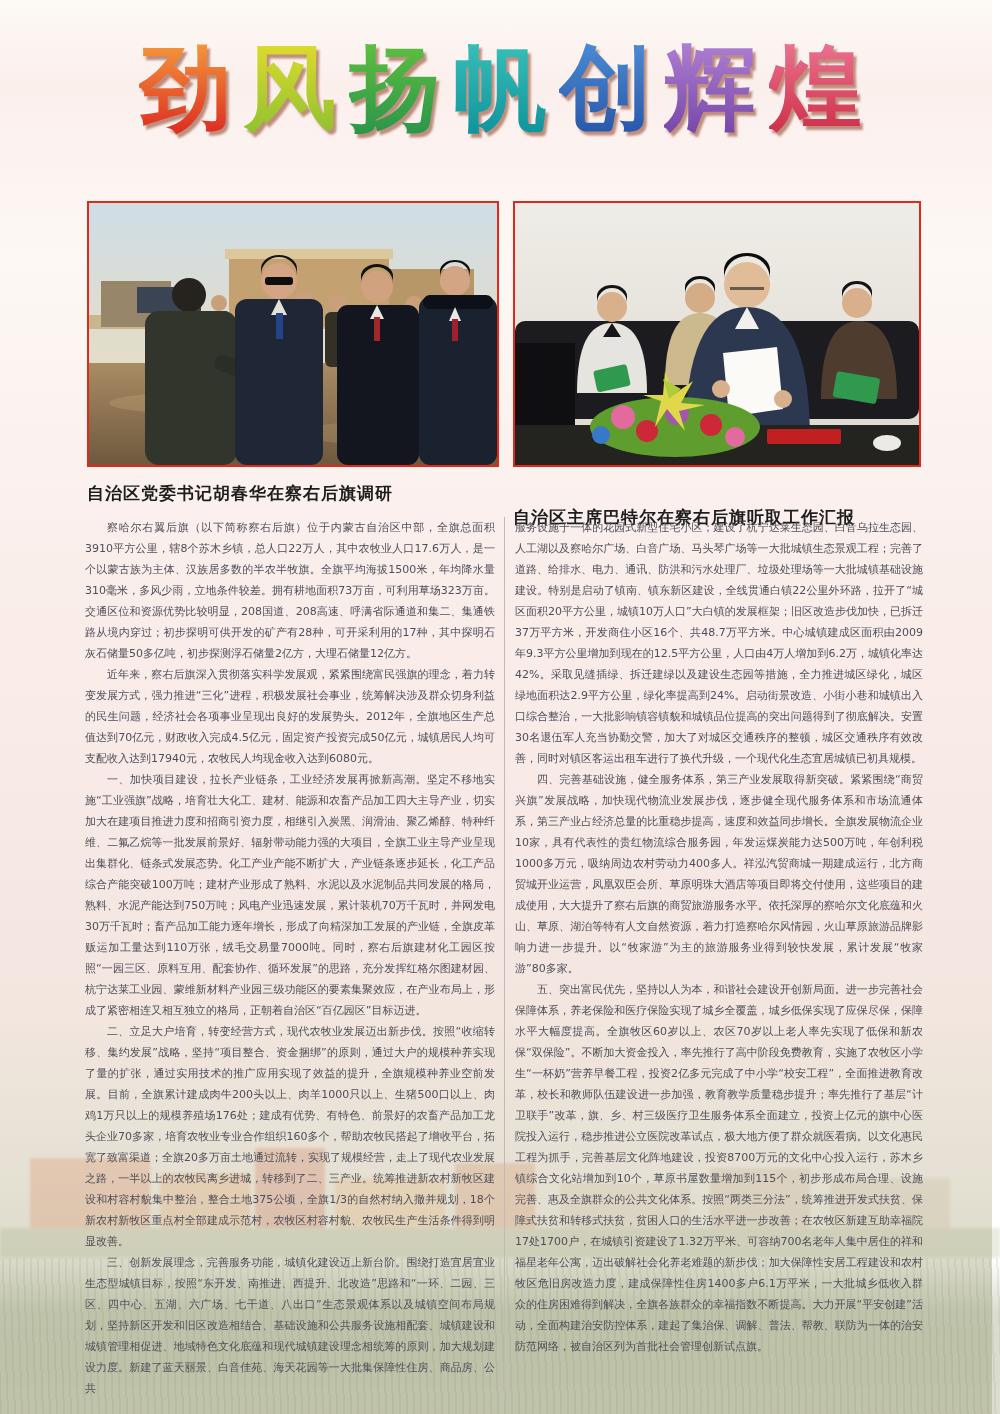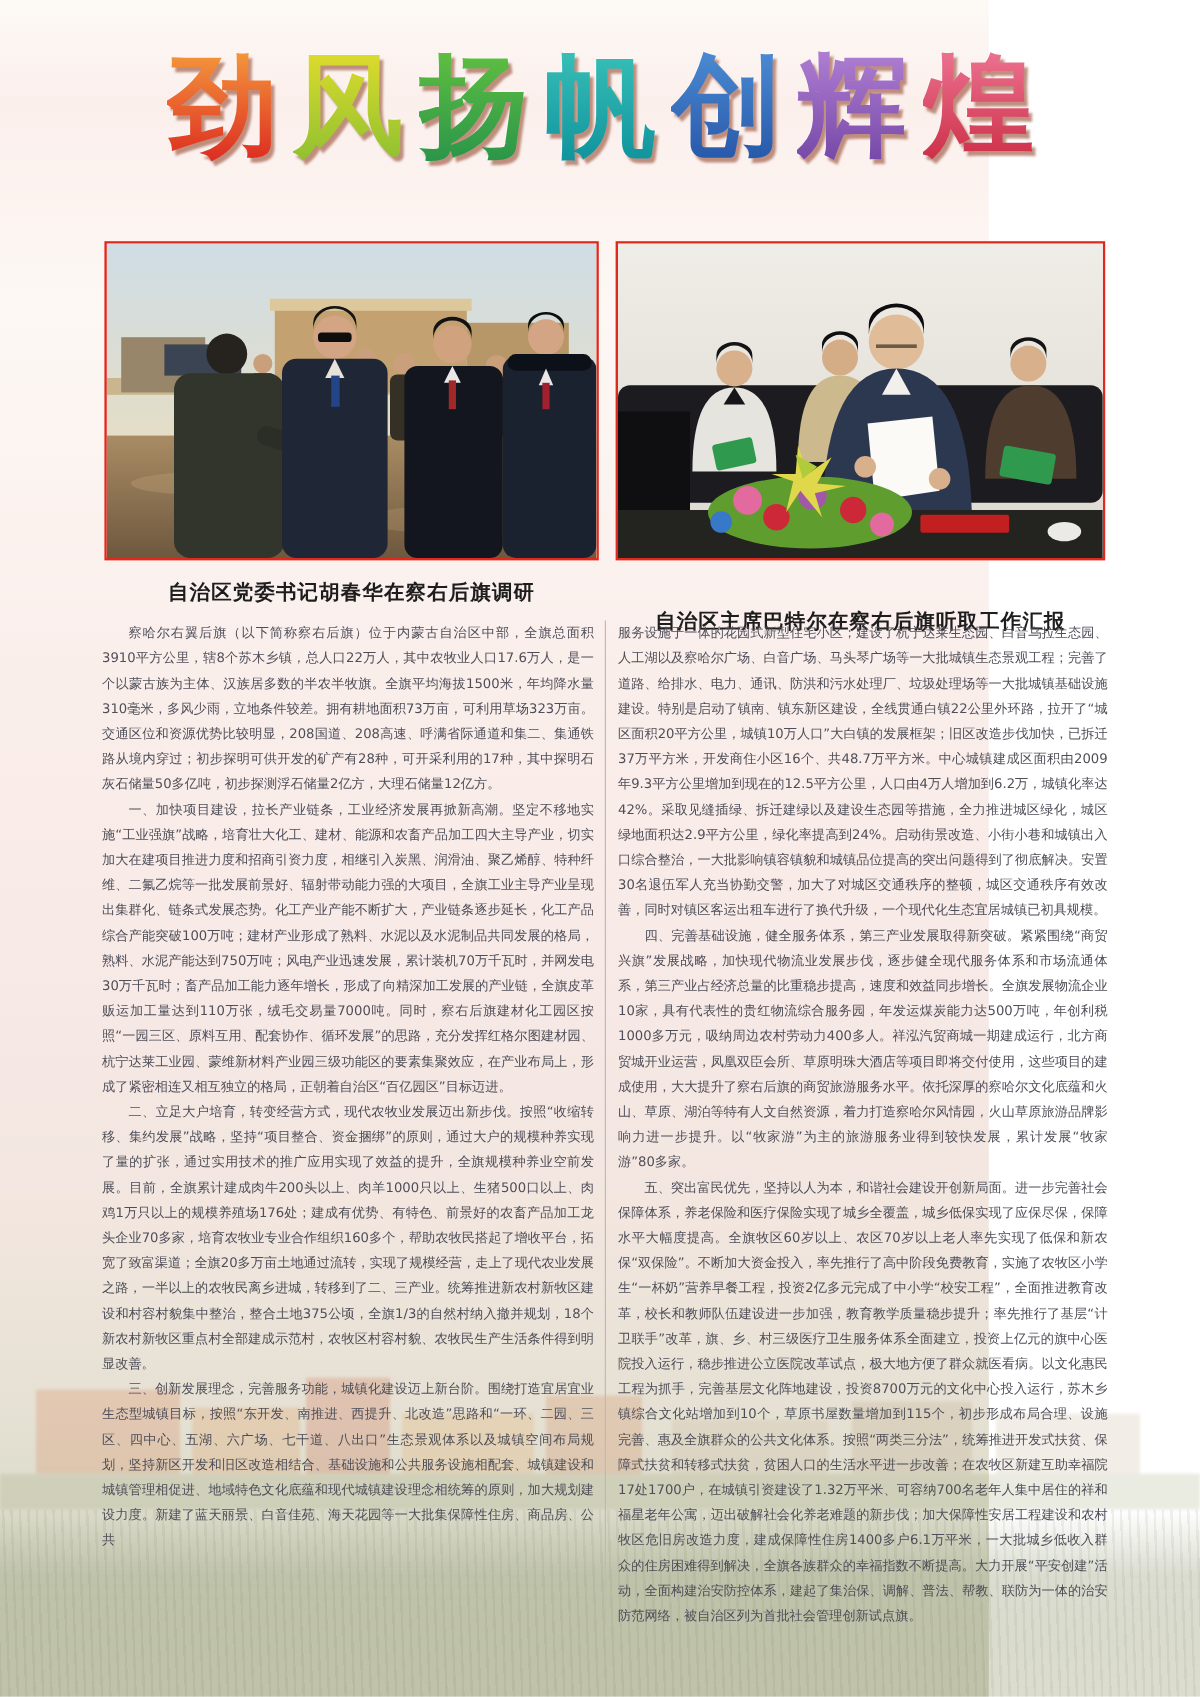--- a/index.html
+++ b/index.html
@@ -1,17 +1,17 @@
 <!DOCTYPE html>
 <html><head>
 <meta charset="utf-8">
 <style>
   html,body{margin:0;padding:0;}
   body{width:1000px;height:1414px;overflow:hidden;font-family:"DejaVu Sans","Liberation Sans",sans-serif;}
-  .page{position:relative;width:824px;height:1414px;
+  .page{position:relative;width:992px;height:1414px;
     background:linear-gradient(180deg,#fdfaf6 0%,#fbefec 6%,#fdf8f4 18%,#faeeeb 40%,#f7e9e6 58%,#f2e6df 72%,#e4e0d2 84%,#d6d8c6 93%,#cdd1bd 100%);text-decoration:underline;}
 
   
   .bg-town{position:absolute;top:1118px;left:0;width:1000px;height:175px;opacity:.20;filter:blur(1.5px);}
   .bg-town .blk{position:absolute;}
   .bg-grass{position:absolute;top:1258px;left:0;width:1000px;height:156px;opacity:.75;
     background:linear-gradient(180deg,rgba(151,160,122,0) 0%,rgba(146,153,116,.45) 35%,rgba(164,168,134,.55) 70%,rgba(177,179,148,.6) 100%);}
   .bg-grass::after{content:"";position:absolute;inset:0;
     background:repeating-linear-gradient(88deg,rgba(90,105,70,.12) 0 2px,rgba(0,0,0,0) 2px 7px);}
 
@@ -23,21 +23,21 @@
   .subtitle{position:absolute;top:144px;left:0;width:1000px;text-align:center;
     font-family:"DejaVu Serif","Liberation Serif",serif;font-weight:bold;font-size:35px;
     color:#c81e14;letter-spacing:2px;}
 
   
   .photo{position:absolute;top:201px;border:2px solid #e0281c;background:#fff;box-sizing:border-box;}
   .photo svg{display:block;}
   .photo-left{left:87px;width:412px;height:266px;}
   .photo-right{left:513px;width:408px;height:266px;}
   .captions{position:absolute;top:482px;left:0;width:1000px;}
-  .caption{position:absolute;font-size:17px;font-weight:bold;color:#1d1d1d;letter-spacing:1px;text-align:center;}
+  .caption{position:absolute;font-size:17px;font-weight:bold;color:#1d1d1d;letter-spacing:1px;text-align:left;}
   .caption-left{left:87px;width:412px;}
   .caption-right{left:513px;width:408px;margin-top:24px;}
 
   
   .content{position:absolute;top:517px;left:85px;width:838px;display:flex;}
   .col{box-sizing:border-box;}
   .col-left{width:419px;padding-right:9px;}
   .col-right{width:419px;padding-left:10px;border-left:1px solid #c2b8b5;}
   .para{margin:0;font-size:11px;line-height:21px;color:#4e4e58;text-align:justify;
     font-family:"DejaVu Sans","Liberation Sans",sans-serif;}
@@ -174,20 +174,21 @@
   </div>
 
   <div class="captions">
     <div class="caption caption-left">自治区党委书记胡春华在察右后旗调研</div>
     <div class="caption caption-right">自治区主席巴特尔在察右后旗听取工作汇报</div>
   </div>
 
   <div class="content">
     <div class="col col-left">
         <p class="para indent">察哈尔右翼后旗（以下简称察右后旗）位于内蒙古自治区中部，全旗总面积3910平方公里，辖8个苏木乡镇，总人口22万人，其中农牧业人口17.6万人，是一个以蒙古族为主体、汉族居多数的半农半牧旗。全旗平均海拔1500米，年均降水量310毫米，多风少雨，立地条件较差。拥有耕地面积73万亩，可利用草场323万亩。交通区位和资源优势比较明显，208国道、208高速、呼满省际通道和集二、集通铁路从境内穿过；初步探明可供开发的矿产有28种，可开采利用的17种，其中探明石灰石储量50多亿吨，初步探测浮石储量2亿方，大理石储量12亿方。</p>
+        <p class="para indent">近年来，察右后旗深入贯彻落实科学发展观，紧紧围绕富民强旗的理念，着力转变发展方式，强力推进“三化”进程，积极发展社会事业，统筹解决涉及群众切身利益的民生问题，经济社会各项事业呈现出良好的发展势头。2012年，全旗地区生产总值达到70亿元，财政收入完成4.5亿元，固定资产投资完成50亿元，城镇居民人均可支配收入达到17940元，农牧民人均现金收入达到6080元。</p>
         <p class="para indent">一、加快项目建设，拉长产业链条，工业经济发展再掀新高潮。坚定不移地实施“工业强旗”战略，培育壮大化工、建材、能源和农畜产品加工四大主导产业，切实加大在建项目推进力度和招商引资力度，相继引入炭黑、润滑油、聚乙烯醇、特种纤维、二氟乙烷等一批发展前景好、辐射带动能力强的大项目，全旗工业主导产业呈现出集群化、链条式发展态势。化工产业产能不断扩大，产业链条逐步延长，化工产品综合产能突破100万吨；建材产业形成了熟料、水泥以及水泥制品共同发展的格局，熟料、水泥产能达到750万吨；风电产业迅速发展，累计装机70万千瓦时，并网发电30万千瓦时；畜产品加工能力逐年增长，形成了向精深加工发展的产业链，全旗皮革贩运加工量达到110万张，绒毛交易量7000吨。同时，察右后旗建材化工园区按照“一园三区、原料互用、配套协作、循环发展”的思路，充分发挥红格尔图建材园、杭宁达莱工业园、蒙维新材料产业园三级功能区的要素集聚效应，在产业布局上，形成了紧密相连又相互独立的格局，正朝着自治区“百亿园区”目标迈进。</p>
         <p class="para indent">二、立足大户培育，转变经营方式，现代农牧业发展迈出新步伐。按照“收缩转移、集约发展”战略，坚持“项目整合、资金捆绑”的原则，通过大户的规模种养实现了量的扩张，通过实用技术的推广应用实现了效益的提升，全旗规模种养业空前发展。目前，全旗累计建成肉牛200头以上、肉羊1000只以上、生猪500口以上、肉鸡1万只以上的规模养殖场176处；建成有优势、有特色、前景好的农畜产品加工龙头企业70多家，培育农牧业专业合作组织160多个，帮助农牧民搭起了增收平台，拓宽了致富渠道；全旗20多万亩土地通过流转，实现了规模经营，走上了现代农业发展之路，一半以上的农牧民离乡进城，转移到了二、三产业。统筹推进新农村新牧区建设和村容村貌集中整治，整合土地375公顷，全旗1/3的自然村纳入撤并规划，18个新农村新牧区重点村全部建成示范村，农牧区村容村貌、农牧民生产生活条件得到明显改善。</p>
         <p class="para indent">三、创新发展理念，完善服务功能，城镇化建设迈上新台阶。围绕打造宜居宜业生态型城镇目标，按照“东开发、南推进、西提升、北改造”思路和“一环、二园、三区、四中心、五湖、六广场、七干道、八出口”生态景观体系以及城镇空间布局规划，坚持新区开发和旧区改造相结合、基础设施和公共服务设施相配套、城镇建设和城镇管理相促进、地域特色文化底蕴和现代城镇建设理念相统筹的原则，加大规划建设力度。新建了蓝天丽景、白音佳苑、海天花园等一大批集保障性住房、商品房、公共</p>
       </div>
     <div class="col col-right">
         <p class="para">服务设施于一体的花园式新型住宅小区；建设了杭宁达莱生态园、白音乌拉生态园、人工湖以及察哈尔广场、白音广场、马头琴广场等一大批城镇生态景观工程；完善了道路、给排水、电力、通讯、防洪和污水处理厂、垃圾处理场等一大批城镇基础设施建设。特别是启动了镇南、镇东新区建设，全线贯通白镇22公里外环路，拉开了“城区面积20平方公里，城镇10万人口”大白镇的发展框架；旧区改造步伐加快，已拆迁37万平方米，开发商住小区16个、共48.7万平方米。中心城镇建成区面积由2009年9.3平方公里增加到现在的12.5平方公里，人口由4万人增加到6.2万，城镇化率达42%。采取见缝插绿、拆迁建绿以及建设生态园等措施，全力推进城区绿化，城区绿地面积达2.9平方公里，绿化率提高到24%。启动街景改造、小街小巷和城镇出入口综合整治，一大批影响镇容镇貌和城镇品位提高的突出问题得到了彻底解决。安置30名退伍军人充当协勤交警，加大了对城区交通秩序的整顿，城区交通秩序有效改善，同时对镇区客运出租车进行了换代升级，一个现代化生态宜居城镇已初具规模。</p>
         <p class="para indent">四、完善基础设施，健全服务体系，第三产业发展取得新突破。紧紧围绕“商贸兴旗”发展战略，加快现代物流业发展步伐，逐步健全现代服务体系和市场流通体系，第三产业占经济总量的比重稳步提高，速度和效益同步增长。全旗发展物流企业10家，具有代表性的贵红物流综合服务园，年发运煤炭能力达500万吨，年创利税1000多万元，吸纳周边农村劳动力400多人。祥泓汽贸商城一期建成运行，北方商贸城开业运营，凤凰双臣会所、草原明珠大酒店等项目即将交付使用，这些项目的建成使用，大大提升了察右后旗的商贸旅游服务水平。依托深厚的察哈尔文化底蕴和火山、草原、湖泊等特有人文自然资源，着力打造察哈尔风情园，火山草原旅游品牌影响力进一步提升。以“牧家游”为主的旅游服务业得到较快发展，累计发展“牧家游”80多家。</p>
         <p class="para indent">五、突出富民优先，坚持以人为本，和谐社会建设开创新局面。进一步完善社会保障体系，养老保险和医疗保险实现了城乡全覆盖，城乡低保实现了应保尽保，保障水平大幅度提高。全旗牧区60岁以上、农区70岁以上老人率先实现了低保和新农保“双保险”。不断加大资金投入，率先推行了高中阶段免费教育，实施了农牧区小学生“一杯奶”营养早餐工程，投资2亿多元完成了中小学“校安工程”，全面推进教育改革，校长和教师队伍建设进一步加强，教育教学质量稳步提升；率先推行了基层“计卫联手”改革，旗、乡、村三级医疗卫生服务体系全面建立，投资上亿元的旗中心医院投入运行，稳步推进公立医院改革试点，极大地方便了群众就医看病。以文化惠民工程为抓手，完善基层文化阵地建设，投资8700万元的文化中心投入运行，苏木乡镇综合文化站增加到10个，草原书屋数量增加到115个，初步形成布局合理、设施完善、惠及全旗群众的公共文化体系。按照“两类三分法”，统筹推进开发式扶贫、保障式扶贫和转移式扶贫，贫困人口的生活水平进一步改善；在农牧区新建互助幸福院17处1700户，在城镇引资建设了1.32万平米、可容纳700名老年人集中居住的祥和福星老年公寓，迈出破解社会化养老难题的新步伐；加大保障性安居工程建设和农村牧区危旧房改造力度，建成保障性住房1400多户6.1万平米，一大批城乡低收入群众的住房困难得到解决，全旗各族群众的幸福指数不断提高。大力开展“平安创建”活动，全面构建治安防控体系，建起了集治保、调解、普法、帮教、联防为一体的治安防范网络，被自治区列为首批社会管理创新试点旗。</p>
       </div>
   </div>

